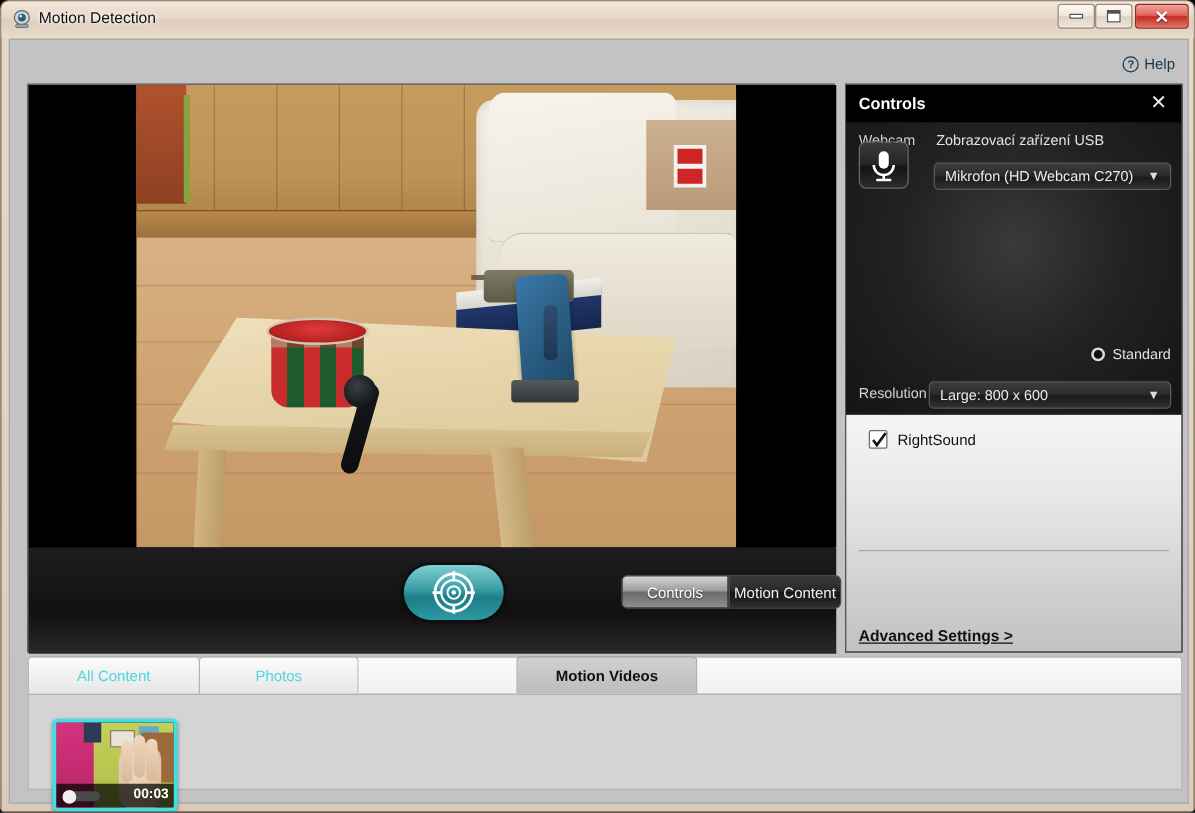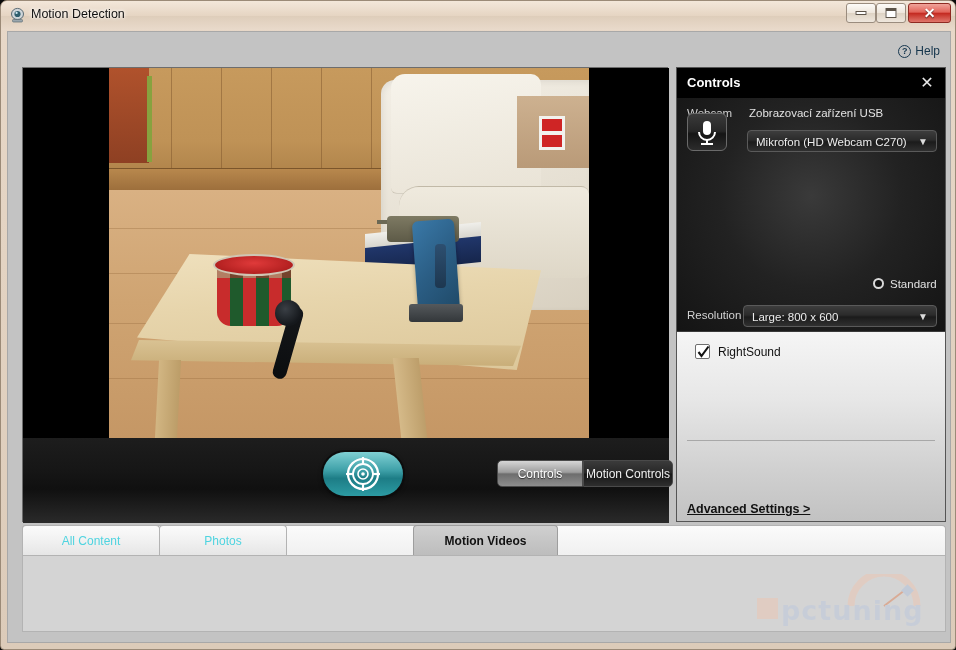--- a/index.html
+++ b/index.html
@@ -523,21 +523,21 @@
             <circle cx="18" cy="18" r="10" fill="none" stroke="#ffffff" stroke-width="1.8"></circle>
             <circle cx="18" cy="18" r="5" fill="none" stroke="#ffffff" stroke-width="1.6"></circle>
             <circle cx="18" cy="18" r="1.8" fill="#ffffff"></circle>
             <line x1="18" y1="1" x2="18" y2="9" stroke="#ffffff" stroke-width="2.2"></line>
             <line x1="18" y1="27" x2="18" y2="35" stroke="#ffffff" stroke-width="2.2"></line>
             <line x1="1" y1="18" x2="9" y2="18" stroke="#ffffff" stroke-width="2.2"></line>
             <line x1="27" y1="18" x2="35" y2="18" stroke="#ffffff" stroke-width="2.2"></line>
           </svg>
         </div>
         <div id="seg-controls">Controls</div>
-        <div id="seg-motion">Motion Controls</div>
+        <div id="seg-motion">Motion Content</div>
       </div>
     </div>
 
     <div id="controls-panel">
 
       <div id="cp-header">
         <div id="cp-title">Controls</div>
         <div id="cp-close">✕</div>
       </div>
 
@@ -587,26 +587,35 @@
     </div>
 
     <div id="tabbar">
       <div id="tab-strip-fill"></div>
       <div class="tab inactive" style="left:0px;width:138px">All Content</div>
       <div class="tab inactive" style="left:137px;width:128px">Photos</div>
       <div class="tab active" style="left:391px;width:145px">Motion Videos</div>
     </div>
 
     <div id="content">
-
-      <div id="watermark">
-        <span id="wm-square"></span>
-        <svg style="position:absolute;left:92px;top:0px" width="74" height="34" viewBox="0 0 74 34">
-          <path d="M4 32 A30 30 0 0 1 70 32" fill="none" stroke="#f0c4ad" stroke-width="7"></path>
-          <line x1="37" y1="32" x2="58" y2="16" stroke="#e07a4a" stroke-width="2"></line>
-          <rect x="56" y="12" width="9" height="9" transform="rotate(45 60.5 16.5)" fill="#aec0dc"></rect>
-        </svg>
-        <span id="wm-text">pctuning</span>
+      <div id="thumb">
+        <span class="th-wall"></span>
+        <span class="th-shirt"></span>
+        <span class="th-dark"></span>
+        <span class="th-pic"></span>
+        <span class="th-pic2"></span>
+        <span class="th-brown"></span>
+        <span class="th-hand"></span>
+        <span class="th-finger" style="left:52px"></span>
+        <span class="th-finger" style="left:62px;top:10px"></span>
+        <span class="th-finger" style="left:72px;top:13px"></span>
+        <span class="th-bar">
+          <span class="th-scrub">
+            <span class="th-knob"></span>
+          </span>
+          <span class="th-time">00:03</span>
+        </span>
       </div>
+
     </div>
 
   </div>
 </div>
 
 </body></html>

